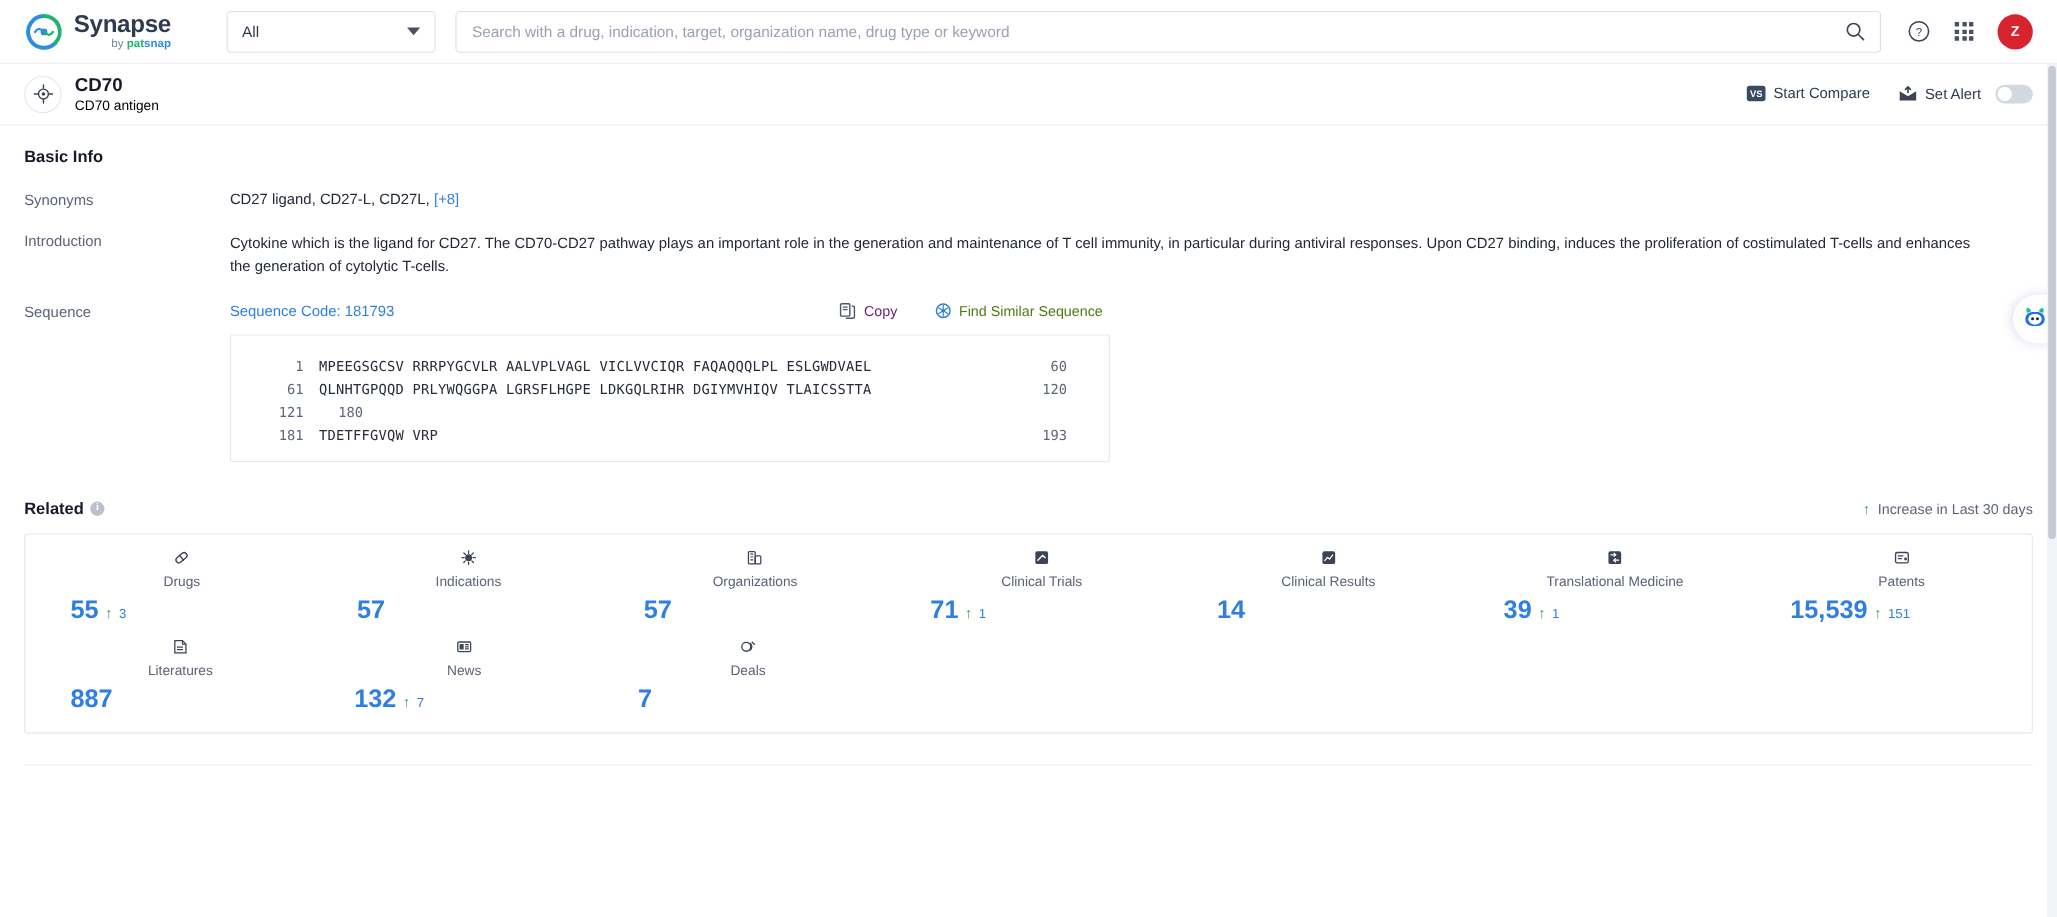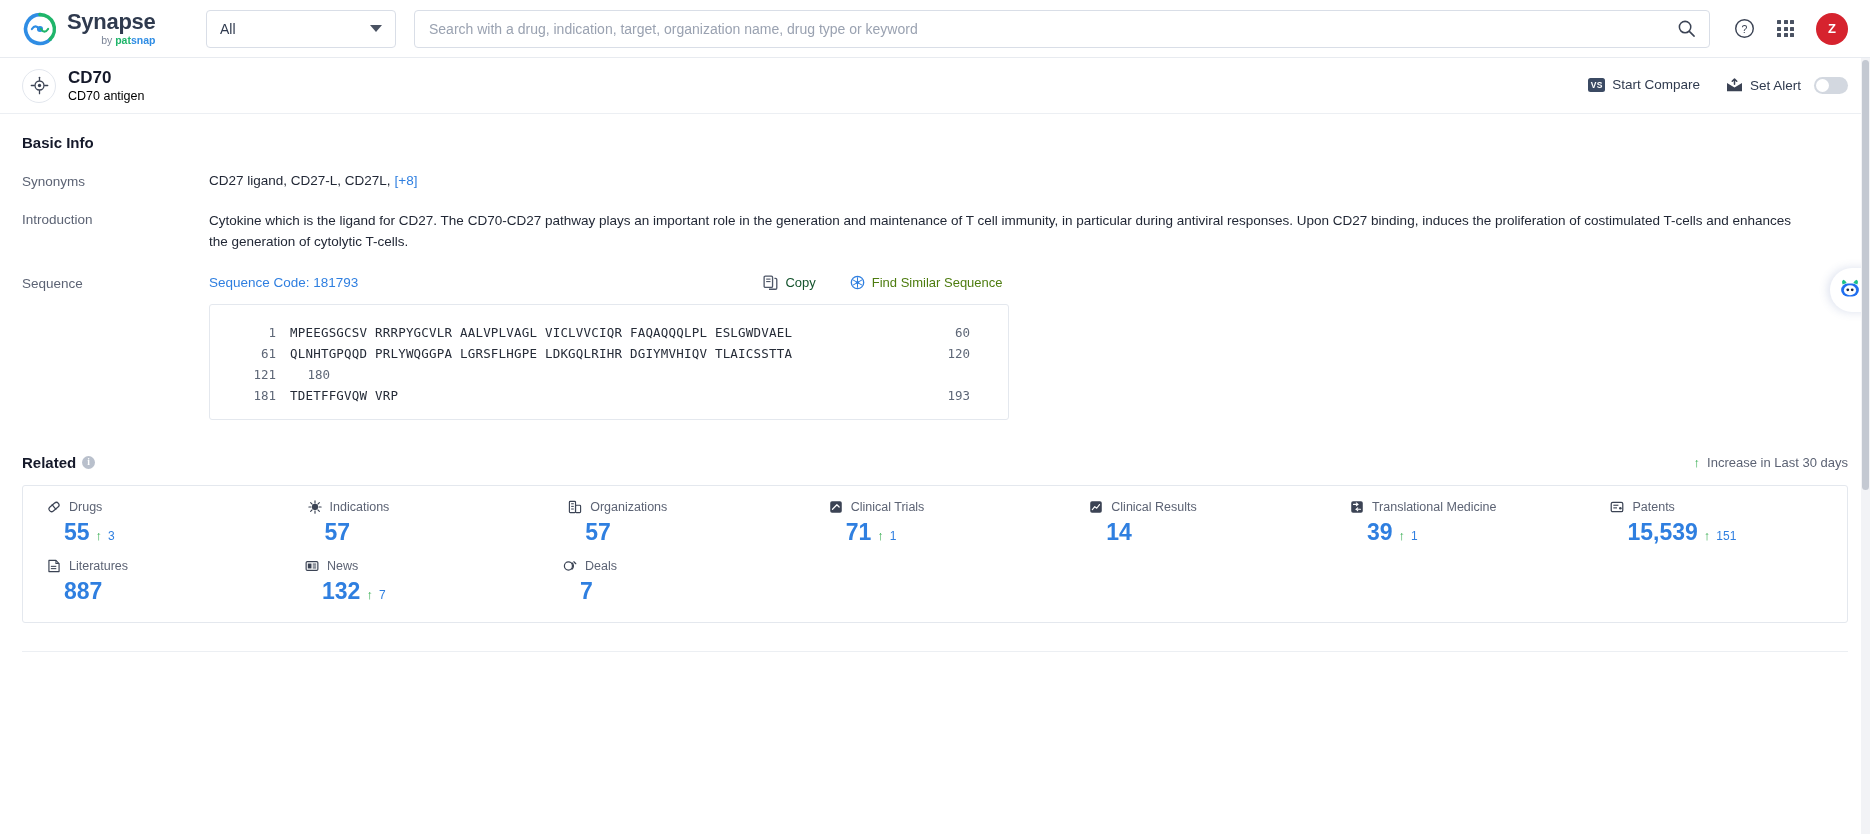--- a/index.html
+++ b/index.html
@@ -115,21 +115,21 @@
   .row-body { flex: 1; font-size: 13.5px; color: #222836; }
   .syn { color: #222836; }
   .syn-more { color: #2f7fe0; cursor: pointer; margin-left: 4px; }
   .intro { line-height: 1.55; max-width: 1600px; color: #222836; }
 
   .seq-head { display: flex; align-items: center; }
   .seq-code { color: #2f7fe0; font-size: 13.5px; cursor: pointer; }
   .seq-tools { margin-left: 405px; display: flex; align-items: center; gap: 34px; }
   .seq-tool { display: flex; align-items: center; gap: 7px; font-size: 13px;
               color: #4d7c0f; cursor: pointer; }
-  .seq-tool.copy { color: #14532d; }
+  .seq-tool.copy { color: #701a75; }
 
   .seq-box {
     margin-top: 14px; width: 800px;
     border: 1px solid #e4e8ee; border-radius: 3px;
     background: #fff; padding: 14px 18px 16px 18px;
   }
   .seq-mono {
     font-family: "DejaVu Sans Mono", monospace;
     font-size: 12.5px; color: #262c38; letter-spacing: .2px;
     white-space: pre;
@@ -167,21 +167,21 @@
 
   .related-card {
     margin-top: 14px;
     border: 1px solid #e4e8ee; border-radius: 3px; background: #fff;
     padding: 14px 0 18px 0;
   }
   .stat-row { display: flex; }
   .stat {
     flex: 1 1 0; padding-left: 24px; min-width: 0;
   }
-  .stat-head { display: flex; align-items: center; gap: 8px; }
+  .stat-head { display: flex; align-items: center; gap: 8px; flex-direction: column; }
   .stat-label { font-size: 12.5px; color: #5c6374; white-space: nowrap; }
   .stat-val {
     margin-top: 6px; display: flex; align-items: baseline; gap: 6px;
     padding-left: 17px;
   }
   .stat-num { font-size: 23px; font-weight: 700; color: #2f7fe0; line-height: 1.1; }
   .stat-delta { font-size: 12px; color: #2f7fe0; }
   .stat-row.second { margin-top: 14px; }
   .stat-row.second .stat { flex: 0 0 auto; }
 

